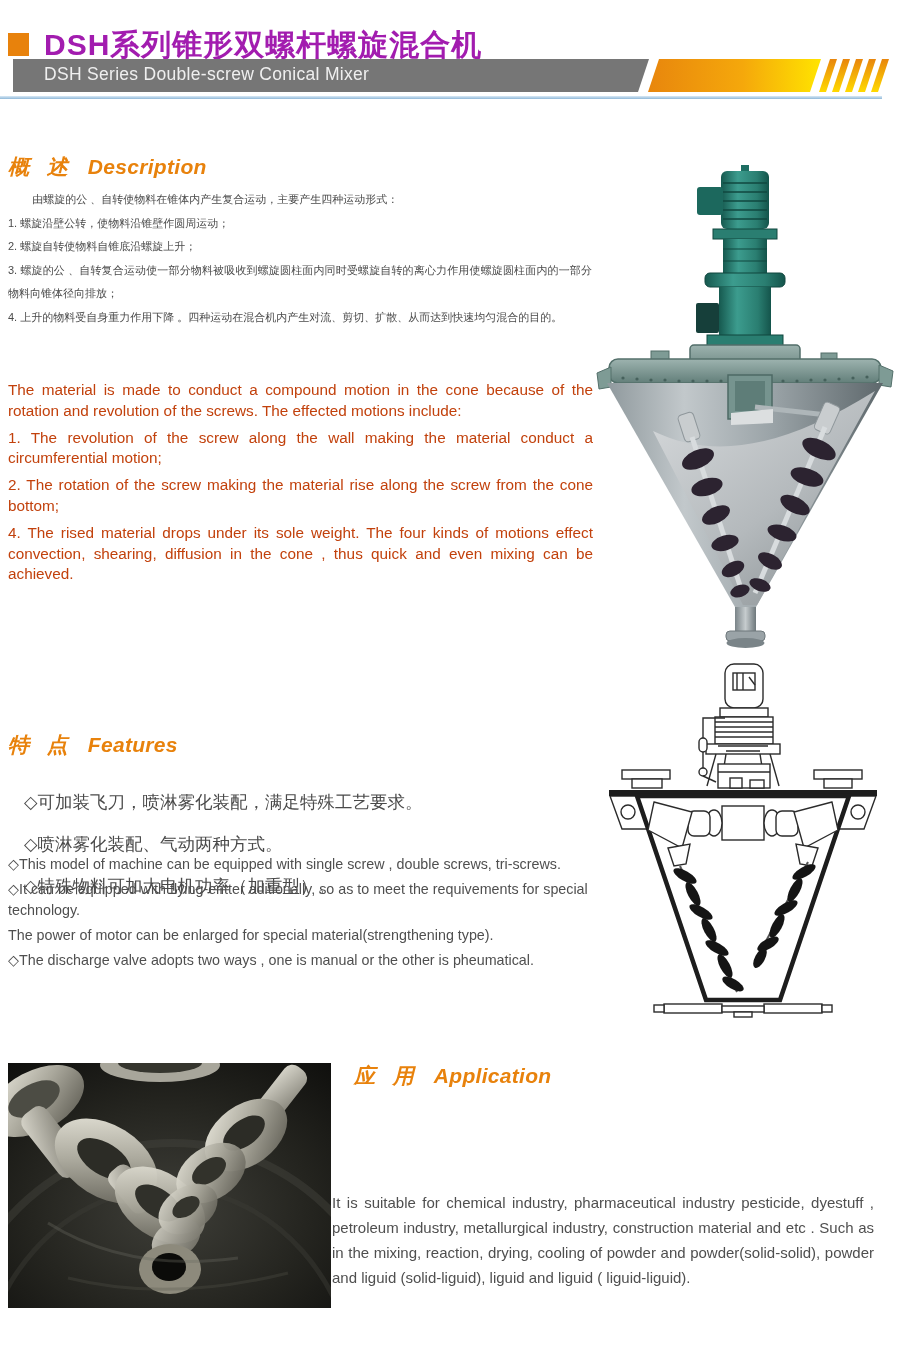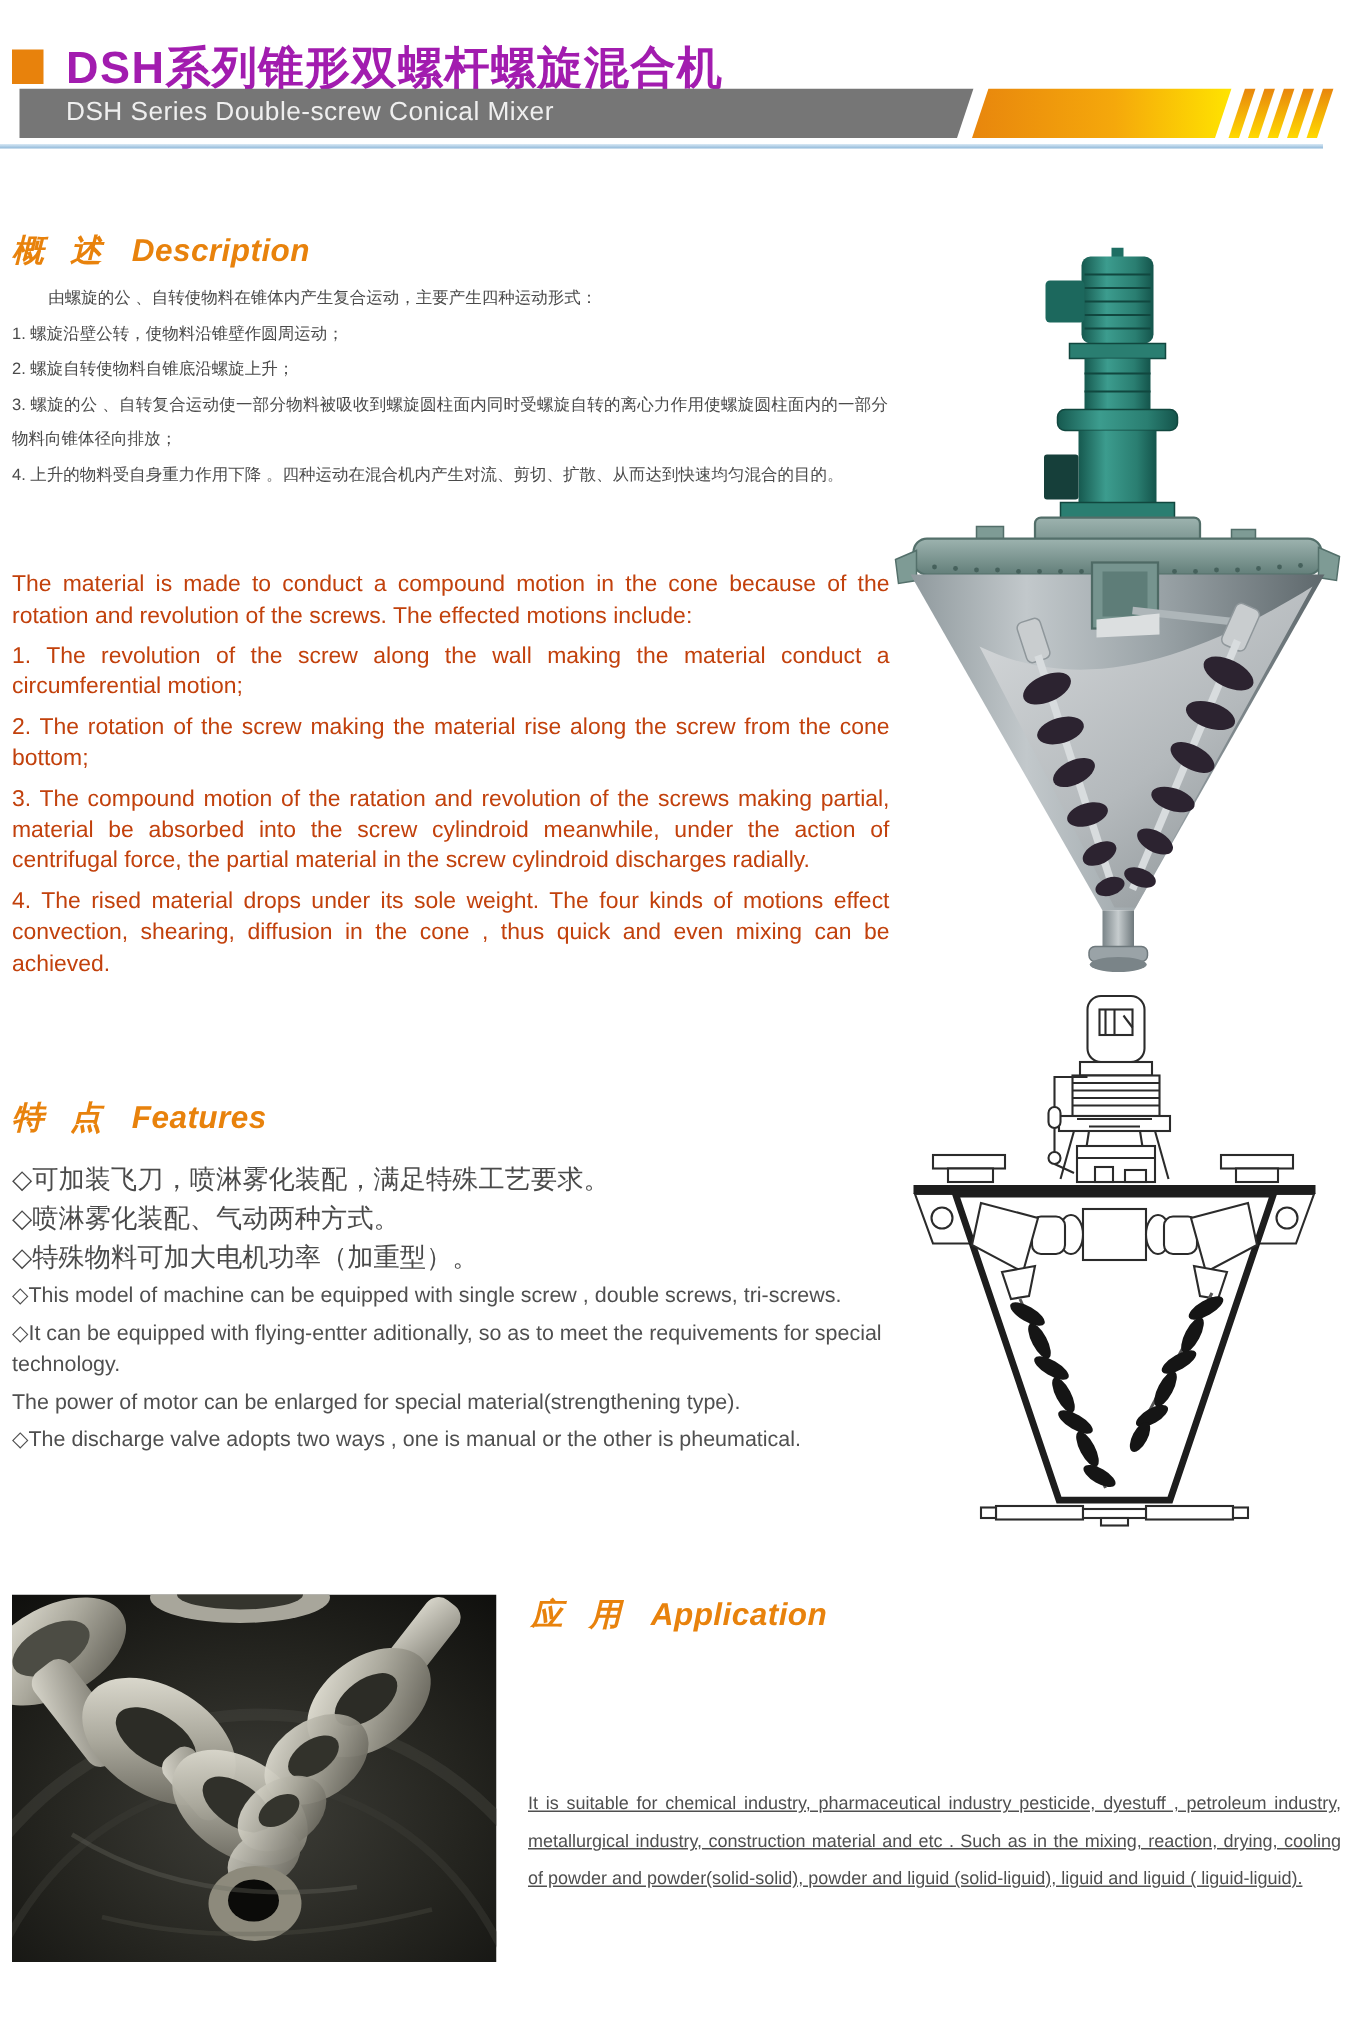--- a/index.html
+++ b/index.html
@@ -33,30 +33,30 @@
     font-size:11px;line-height:23.5px;color:#4a4a4a;text-align:justify;}
   .desc-zh p{margin:0;}
   .desc-zh p.indent{text-indent:2.2em;}
   .desc-en{position:absolute;left:8px;top:380px;width:585px;
     font-size:15.3px;line-height:20.8px;color:#c2410c;text-align:justify;}
   .desc-en p{margin:0 0 6px 0;}
   
   .feat-head{left:8px;top:731px;}
   .feat-zh{position:absolute;left:8px;top:773px;width:610px;
     font-size:17.5px;line-height:26px;color:#4a4a4a;}
-  .feat-zh p{margin:0;}
+  .feat-zh p{margin:16px;}
   .feat-en{position:absolute;left:8px;top:854px;width:615px;
     font-size:14.3px;line-height:21px;color:#4f4f4f;}
   .feat-en p{margin:0 0 4px 0;}
   
   .app-head{left:354px;top:1062px;}
   .app-zh{position:absolute;left:352px;top:1102px;width:542px;
     font-size:17.5px;line-height:28px;color:#4a4a4a;text-align:justify;text-indent:2.2em;margin:0;}
-  .app-en{position:absolute;left:352px;top:1190px;width:542px;
-    font-size:12px;line-height:25px;color:#4f4f4f;text-align:justify;margin:0;text-decoration:underline;}
+  .app-en{position:absolute;left:332px;top:1190px;width:542px;
+    font-size:15px;line-height:25px;color:#4f4f4f;text-align:justify;margin:0;}
   
   .fig-render{position:absolute;left:595px;top:165px;width:300px;height:492px;}
   .fig-drawing{position:absolute;left:606px;top:660px;width:290px;height:375px;}
   .fig-photo{position:absolute;left:8px;top:1063px;width:323px;height:245px;}
 </style>
 </head>
 <body>
 
 <div class="page">
 
@@ -93,21 +93,20 @@
     <p class="indent">由螺旋的公 、自转使物料在锥体内产生复合运动，主要产生四种运动形式：</p>
     <p>1. 螺旋沿壁公转，使物料沿锥壁作圆周运动；</p>
     <p>2. 螺旋自转使物料自锥底沿螺旋上升；</p>
     <p>3. 螺旋的公 、自转复合运动使一部分物料被吸收到螺旋圆柱面内同时受螺旋自转的离心力作用使螺旋圆柱面内的一部分物料向锥体径向排放；</p>
     <p>4. 上升的物料受自身重力作用下降 。四种运动在混合机内产生对流、剪切、扩散、从而达到快速均匀混合的目的。</p>
   </div>
   <div class="desc-en">
     <p>The material is made to conduct a compound motion in the cone because of the rotation and revolution of the screws. The effected motions include:</p>
     <p>1. The revolution of the screw along the wall making the material conduct a circumferential motion;</p>
     <p>2. The rotation of the screw making the material rise along the screw from the cone bottom;</p>
-    <p>3. The compound motion of the ratation and revolution of the screws making partial, material be absorbed into the screw cylindroid meanwhile, under the action of centrifugal force, the partial material in the screw cylindroid discharges radially.</p>
     <p>4. The rised material drops under its sole weight. The four kinds of motions effect convection, shearing, diffusion in the cone , thus quick and even mixing can be achieved.</p>
   </div>
 
   <svg class="fig-render" viewBox="0 0 300 492" aria-hidden="true">
     <defs>
       <linearGradient id="teal" x1="0" y1="0" x2="1" y2="0">
         <stop offset="0" stop-color="#16594F"></stop>
           <stop offset="0.35" stop-color="#3C9C8E"></stop>
           <stop offset="0.75" stop-color="#2A7E71"></stop>
           <stop offset="1" stop-color="#14544B"></stop>

